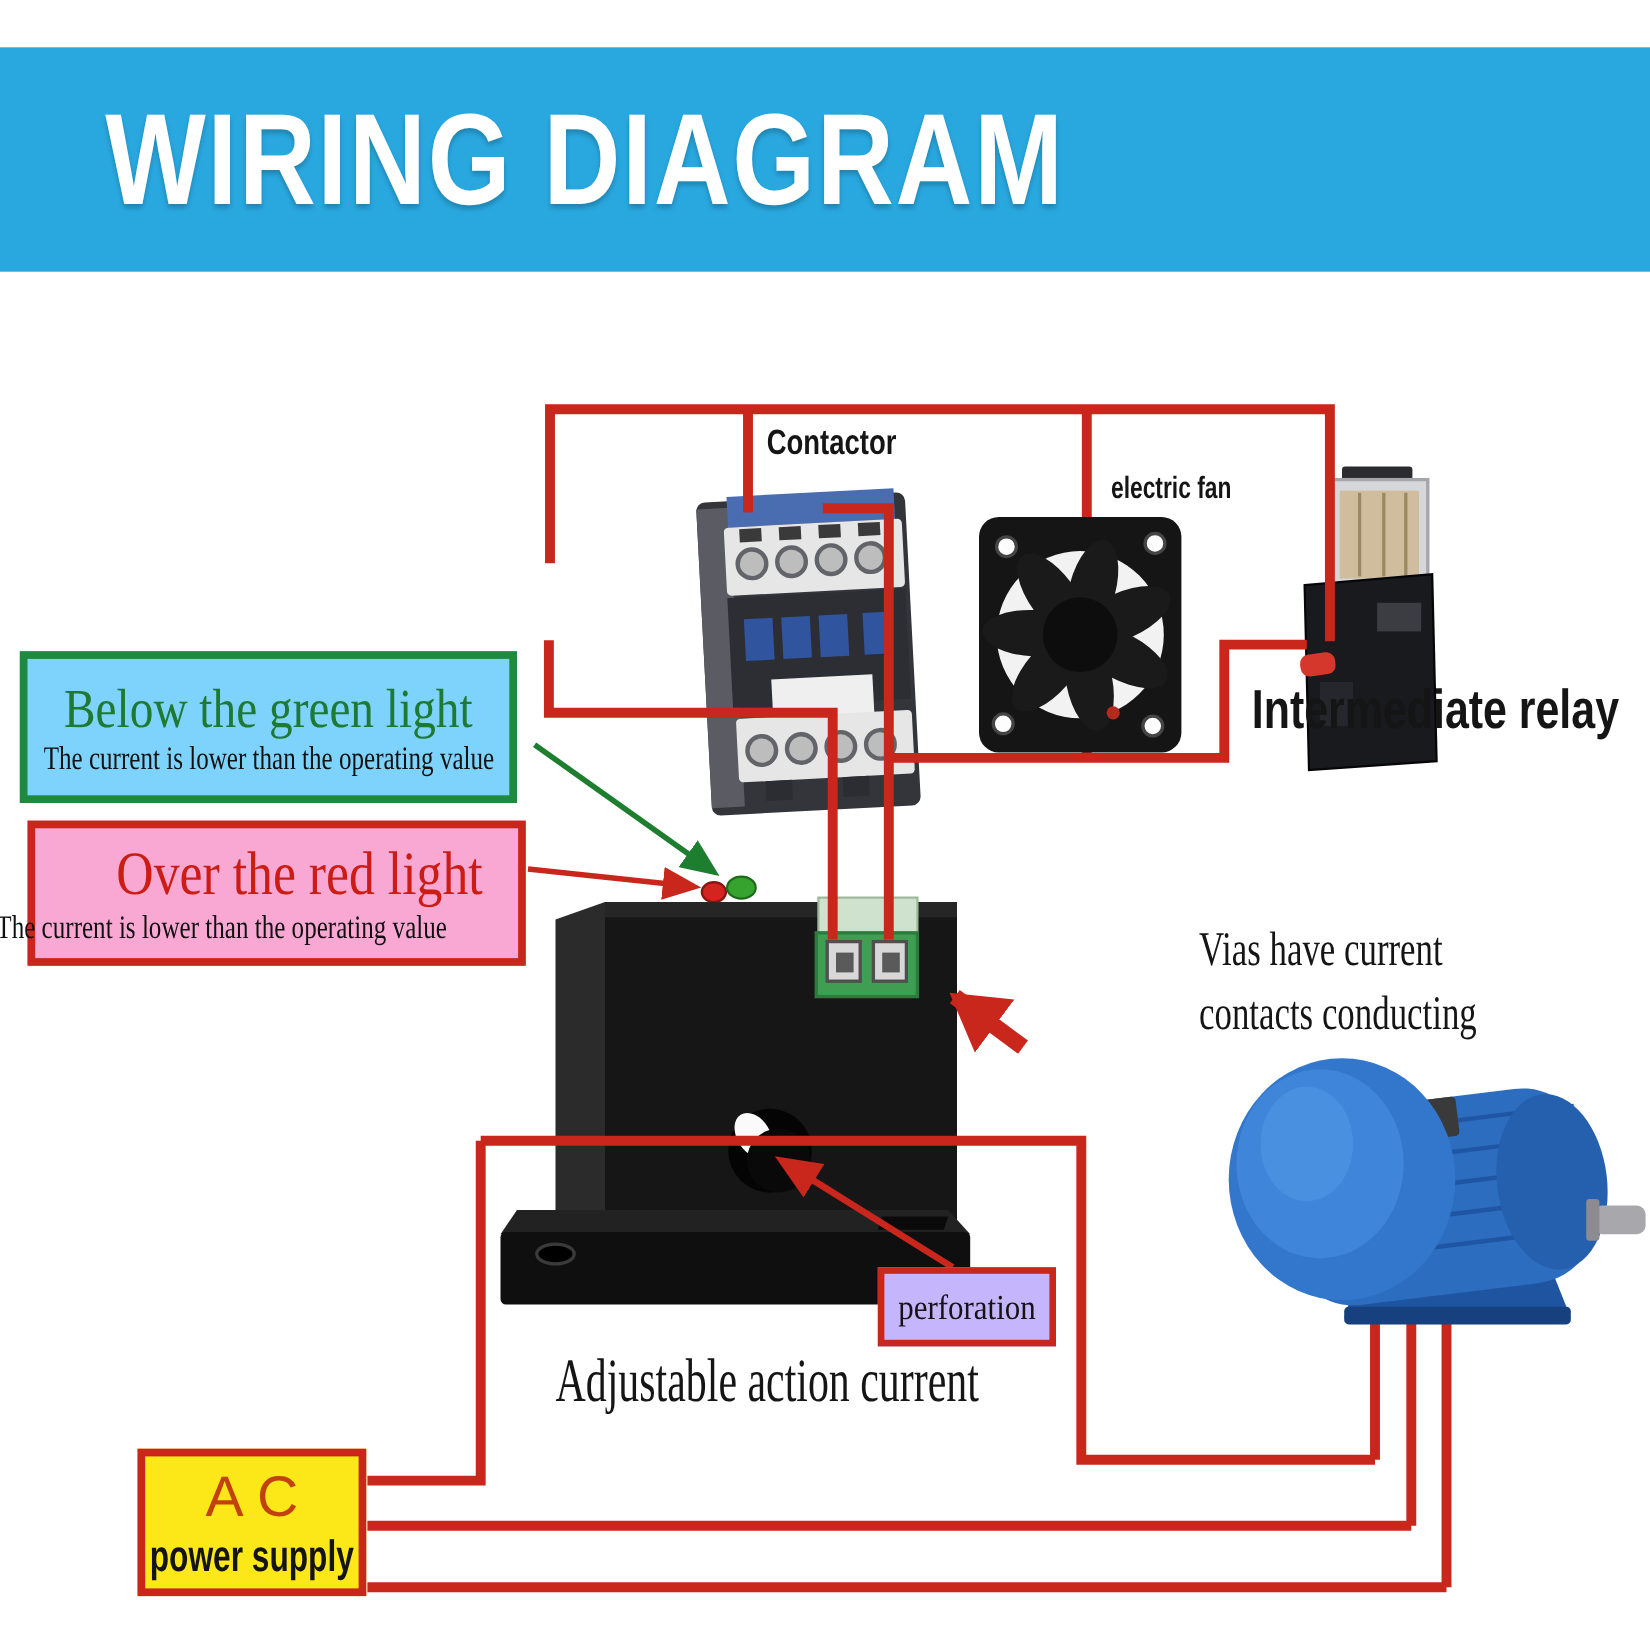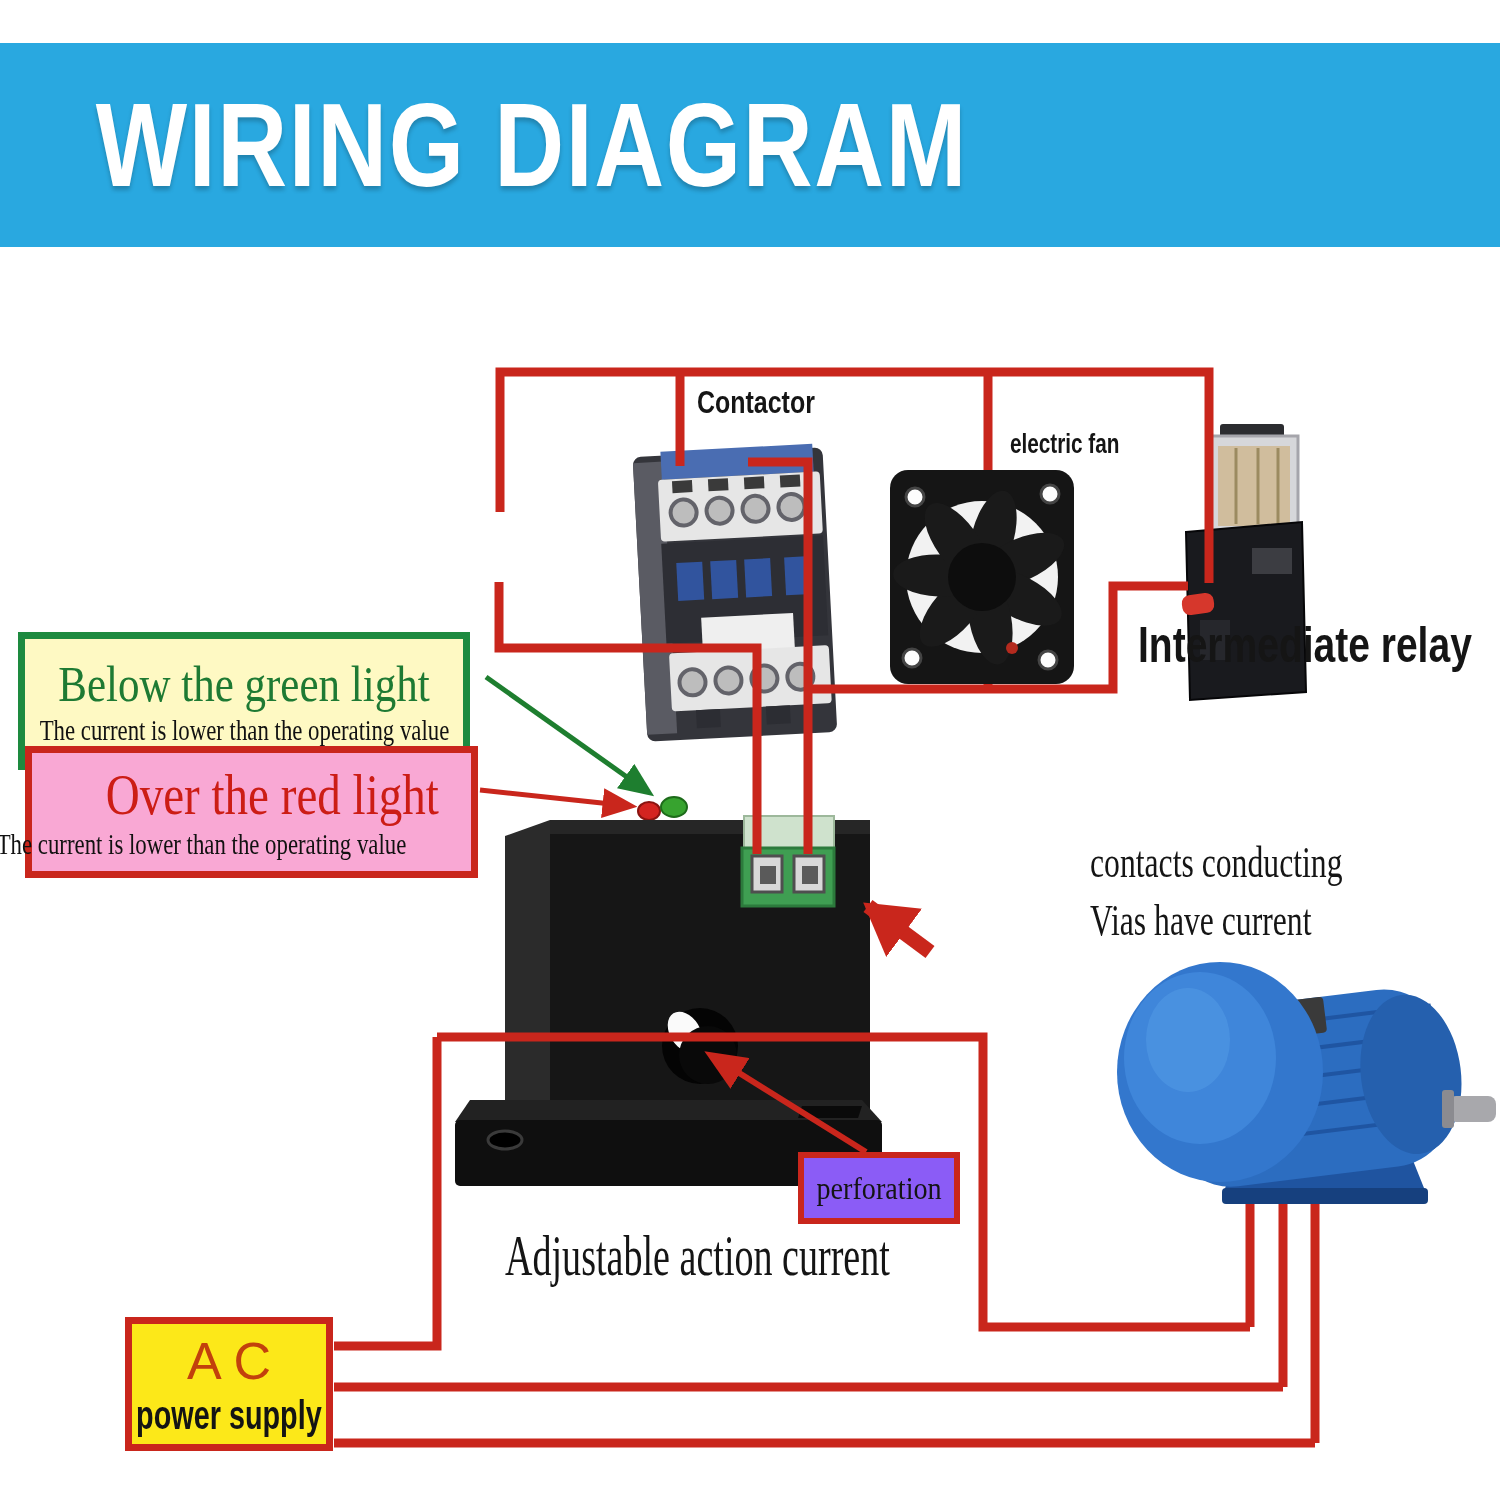--- a/index.html
+++ b/index.html
@@ -12,32 +12,32 @@
              font-weight:bold;font-size:118px;color:#ffffff;letter-spacing:2px;
              text-shadow:0 4px 5px rgba(0,0,0,0.22);white-space:nowrap;}
   .lbl{position:absolute;white-space:nowrap;color:#151515;}
   .sx{display:inline-block;transform-origin:left center;}
   .sans-b{font-weight:bold;font-family:"Liberation Sans",sans-serif;}
   .serif{font-family:"Liberation Serif",serif;}
   .box{position:absolute;box-sizing:border-box;display:flex;flex-direction:column;
        align-items:center;justify-content:center;}
   .acdc{left:420px;top:504px;width:156px;height:84px;background:#fce819;border:6px solid #c9261c;}
   .acdc .t{font-weight:bold;font-size:42px;transform:scaleX(0.72);transform-origin:center;color:#111;}
-  .greenbox{left:18px;top:592px;width:452px;height:138px;background:#fef9c3;border:7px solid #1d8a3f;margin-top:40px;}
+  .greenbox{left:18px;top:592px;width:452px;height:138px;background:#7dd3fc;border:7px solid #1d8a3f;}
   .greenbox .title{font-size:50px;color:#1e7a33;transform:scaleX(0.86);transform-origin:center;white-space:nowrap;}
   .redbox{left:25px;top:746px;width:453px;height:132px;background:#f9a8d4;border:7px solid #c9261c;align-items:flex-end;}
   .redbox .title{font-size:56px;color:#cc1d15;transform:scaleX(0.84);transform-origin:center;white-space:nowrap;}
   .subtitle{font-size:30px;color:#111;transform:scaleX(0.76);transform-origin:center;white-space:nowrap;}
   .nobox{left:905px;top:851px;width:182px;height:104px;background:#d5342a;}
   .nobox .l1{font-size:34px;color:#141414;transform:scaleX(0.9);transform-origin:center;white-space:nowrap;}
   .nobox .l2{font-size:42px;font-weight:bold;color:#141414;letter-spacing:4px;transform:scaleX(0.95);
              transform-origin:center;white-space:nowrap;margin-top:2px;}
   .viastxt{left:1090px;top:834px;font-size:44px;line-height:1.32;color:#151515;}
   .viastxt .sx{transform:scaleX(0.72);}
-  .perfbox{left:798px;top:1152px;width:162px;height:72px;background:#8b5cf6;border:6px solid #c9261c;}
+  .perfbox{left:798px;top:1152px;width:162px;height:72px;background:#c4b5fd;border:6px solid #c9261c;}
   .perfbox .t{font-size:32px;transform:scaleX(0.88);transform-origin:center;white-space:nowrap;color:#141414;}
   .acpower{left:125px;top:1317px;width:208px;height:134px;background:#fce819;border:7px solid #c9261c;}
   .acpower .l1{font-size:52px;color:#c2410c;letter-spacing:12px;margin-left:12px;}
   .acpower .l2{font-size:40px;font-weight:bold;color:#141414;transform:scaleX(0.72);
                transform-origin:center;white-space:nowrap;margin-top:2px;}
 </style>
 </head>
 <body>
 
 <div id="stage">
@@ -211,22 +211,22 @@
     <span class="subtitle">The current is lower than the operating value</span>
   </div>
 
   <div class="box redbox serif">
     <span class="title">Over the red light</span>
     <span class="subtitle">The current is lower than the operating value</span>
   </div>
 
 
   <div class="lbl serif viastxt">
+    <div><span class="sx">Vias have current</span></div>
     <div><span class="sx">contacts conducting</span></div>
-    <div><span class="sx">Vias have current</span></div>
   </div>
 
   <div class="box perfbox serif">
     <span class="t">perforation</span>
   </div>
 
   <div class="box acpower">
     <span class="l1">AC</span>
     <span class="l2">power supply</span>
   </div>

